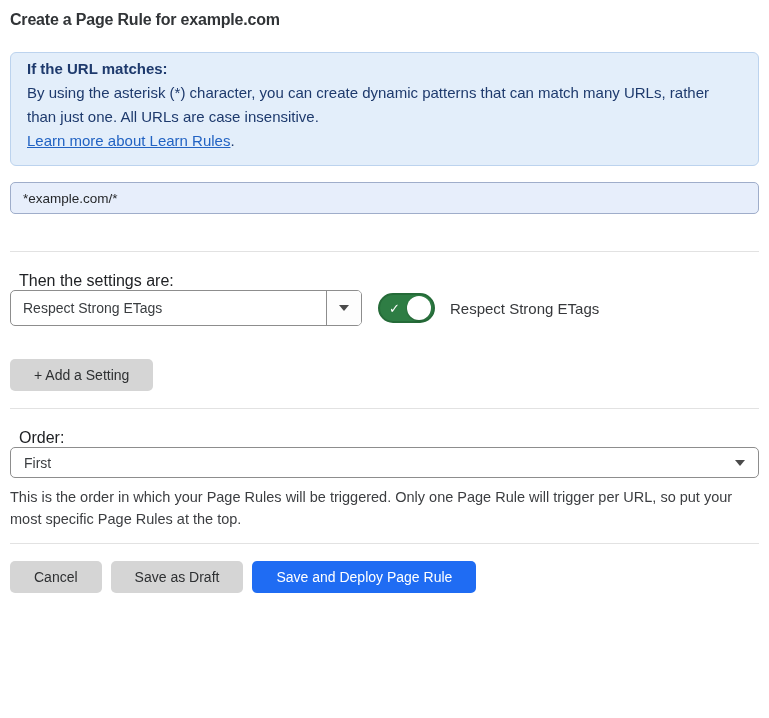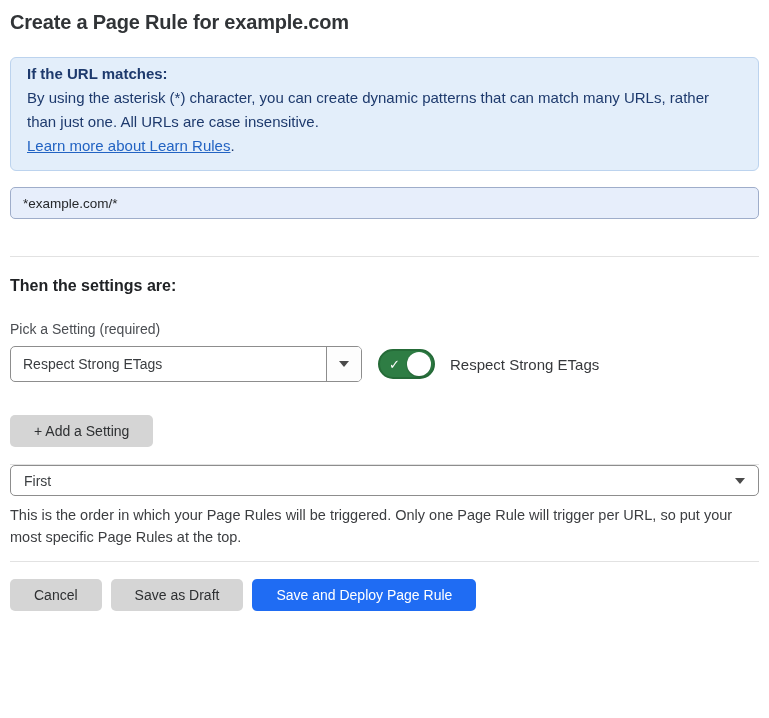--- a/index.html
+++ b/index.html
@@ -13,21 +13,21 @@
   .page {
     width: 769px;
     height: 718px;
     padding: 11px 10px 0;
     background: #ffffff;
     overflow: hidden;
   }
 
   
   .page-title {
-    font-size: 20px;
+    font-size: 16px;
     font-weight: 700;
     color: #313437;
     margin: 0 0 23px;
     letter-spacing: -0.2px;
   }
 
   
   .info-box {
     background: #e3eefa;
     border: 1px solid #bcd3ee;
@@ -70,23 +70,23 @@
 
   .divider {
     border: none;
     border-top: 1px solid #e2e2e2;
     margin: 0;
   }
 
   
   .section-heading {
     font-size: 16px;
-    font-weight: 700;
+    font-weight: 400;
     color: #202225;
-    margin: 20px 0 0;
+    margin: 20px 9px 0;
   }
 
   
   .picker-label { margin-top: 26px; }
   .settings-row {
     display: flex;
     align-items: center;
     margin-bottom: 33px;
   }
   .select-seg {
@@ -229,40 +229,40 @@
     <div class="info-body">By using the asterisk (*) character, you can create dynamic patterns that can match many URLs, rather than just one. All URLs are case insensitive.</div>
     <div><a class="info-link">Learn more about Learn Rules</a><span>.</span></div>
   </div>
 
   <input class="url-input" type="text" value="*example.com/*" style="">
 
   <hr class="divider">
 
   <h2 class="section-heading">Then the settings are:</h2>
 
-  <div class="field-label picker-label">Pick a Setting (required)</div>
 
   <div class="settings-row">
     <div class="select-seg">
       <span class="select-seg-value">Respect Strong ETags</span>
       <span class="select-seg-arrow">
         <span class="tri-down"></span>
       </span>
     </div>
     <div class="toggle" role="switch" aria-checked="true">
       <span class="toggle-check">✓</span>
       <span class="toggle-knob"></span>
     </div>
     <span class="toggle-text">Respect Strong ETags</span>
   </div>
 
   <button class="btn btn-gray add-setting-btn">+ Add a Setting</button>
 
   <hr class="divider">
 
+  <h2 class="section-heading">Order:</h2>
 
 
   <div class="order-select">
     <span>First</span>
     <span class="tri-down"></span>
   </div>
 
   <p class="help-text">This is the order in which your Page Rules will be triggered. Only one Page Rule will trigger per URL, so put your most specific Page Rules at the top.</p>
 
   <hr class="divider">

